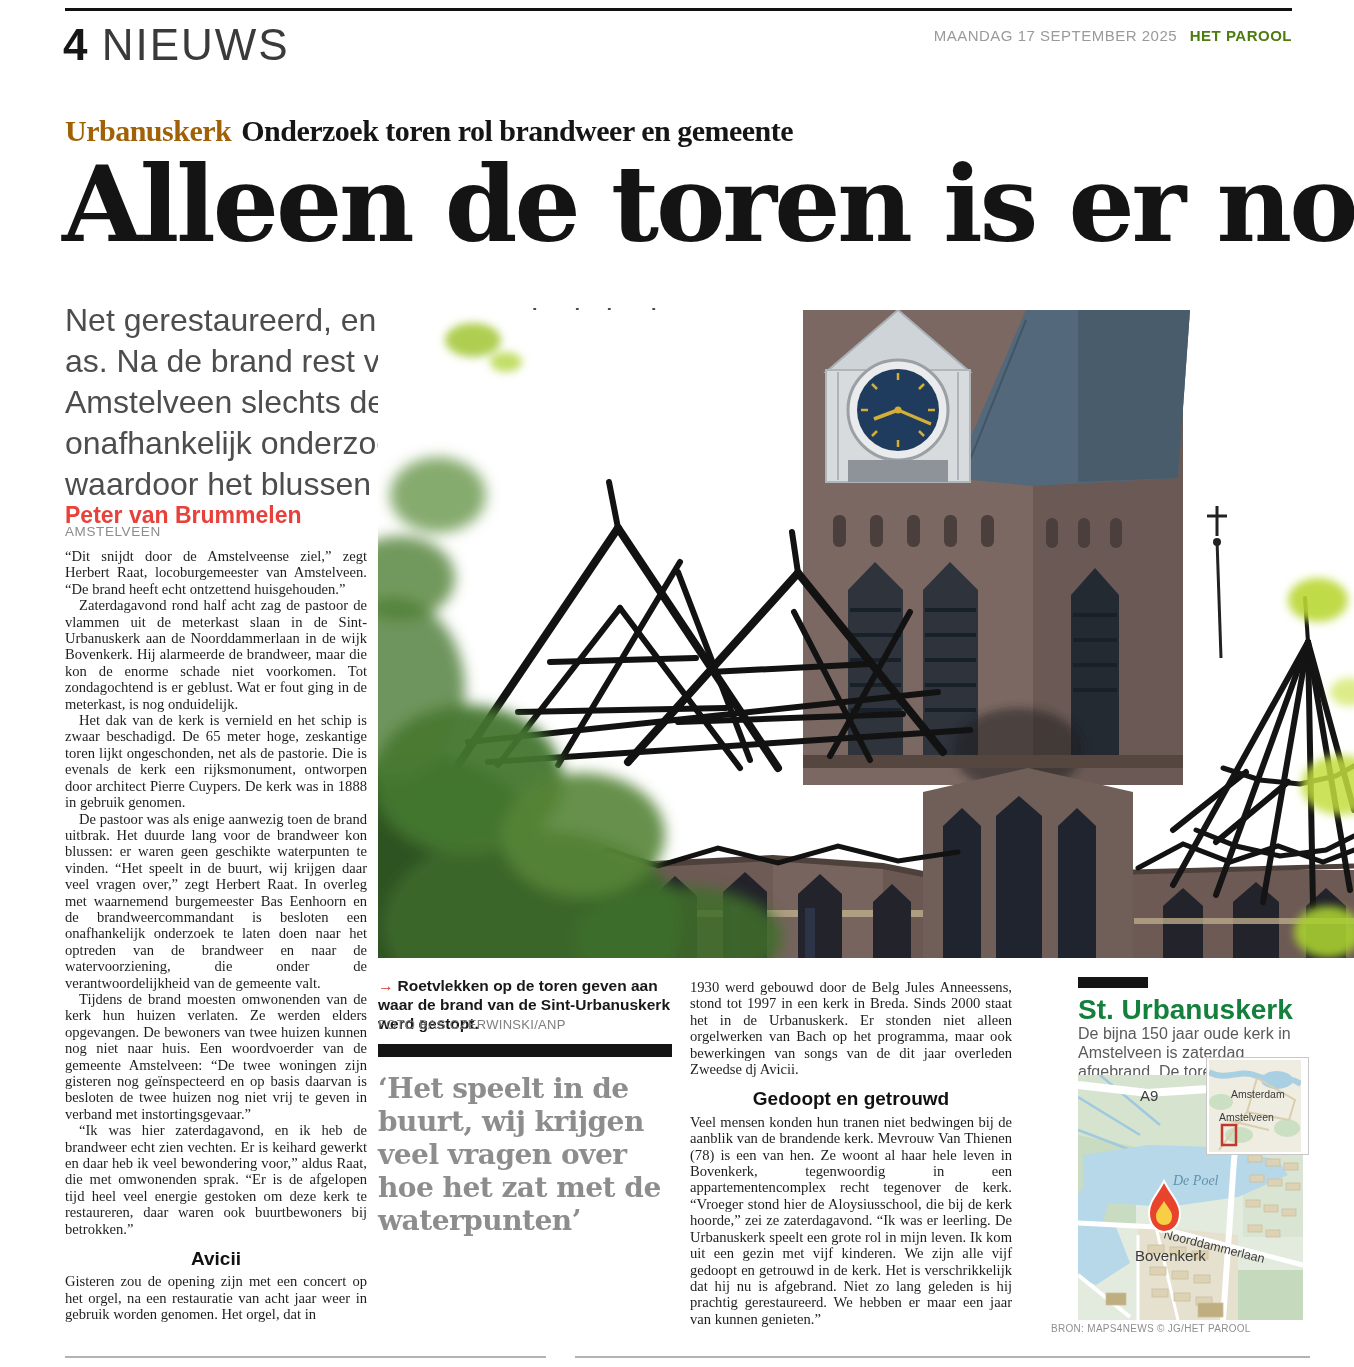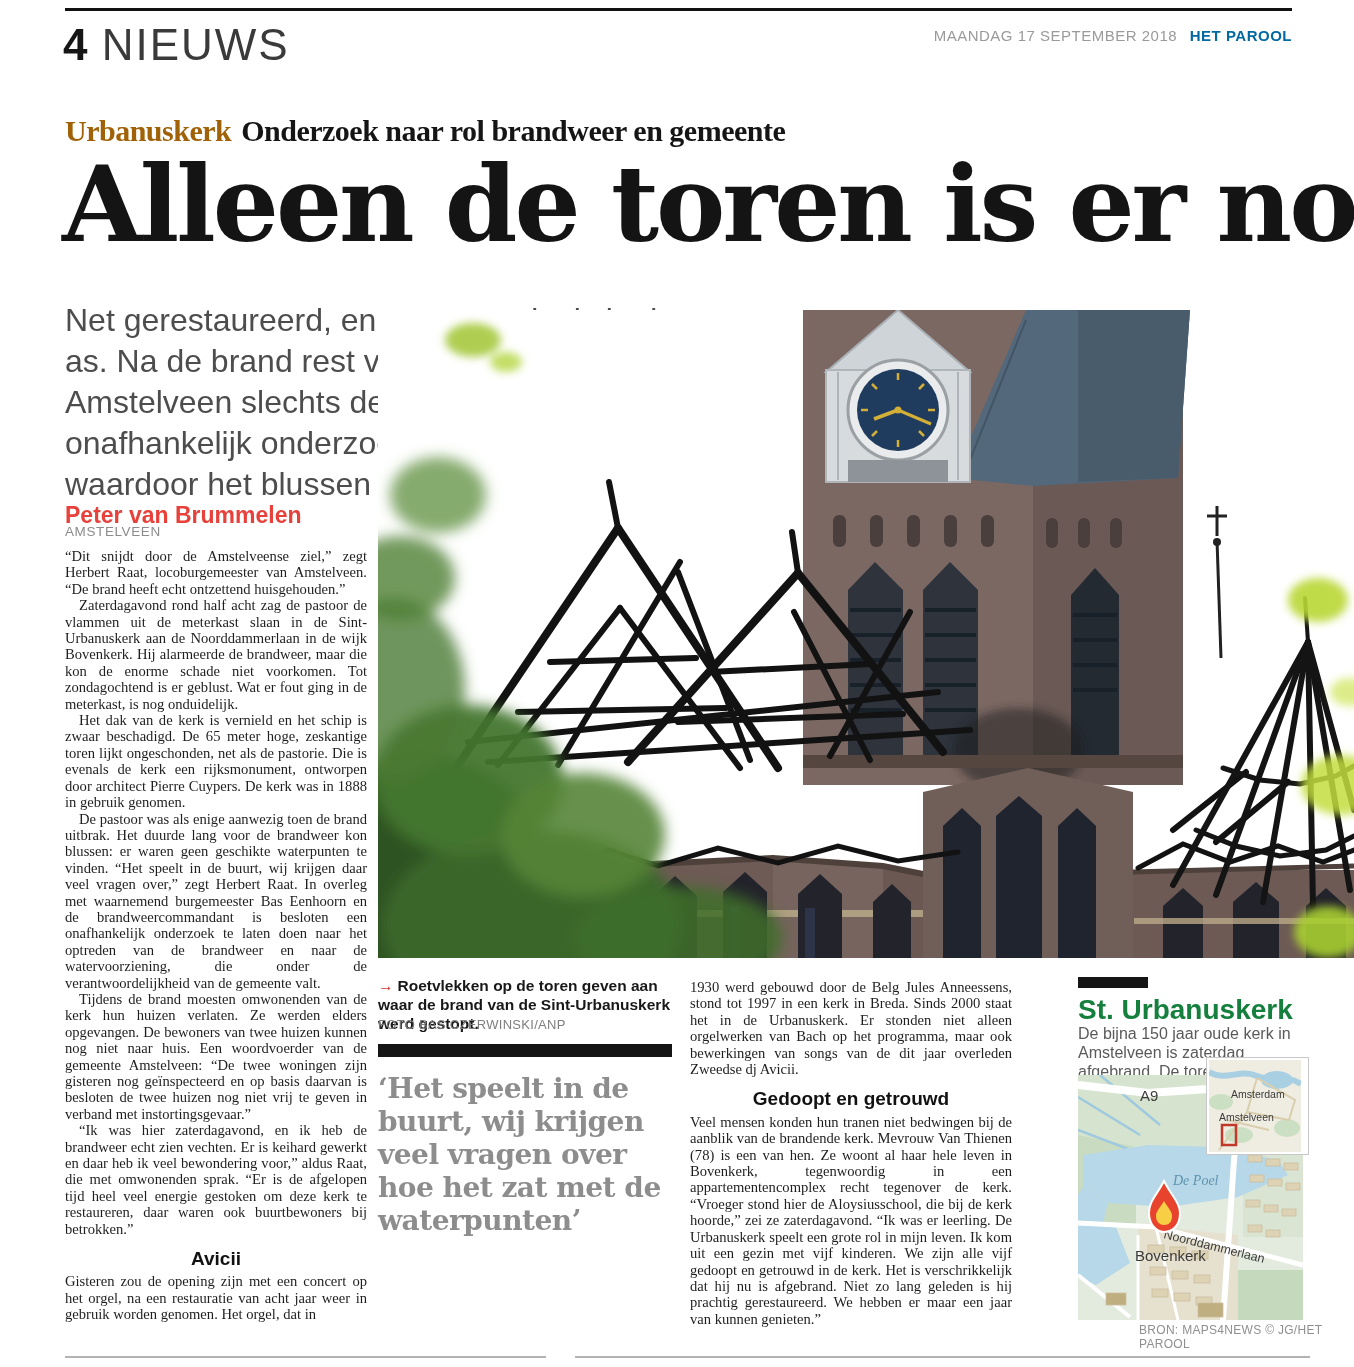--- a/index.html
+++ b/index.html
@@ -6,21 +6,21 @@
   .page{position:relative;width:1354px;height:1367px;background:#ffffff;overflow:hidden;
         font-family:"Liberation Sans",sans-serif;}
   .abs{position:absolute;}
 
   
   .top-rule{left:65px;top:8px;width:1227px;height:3px;background:#121212;}
   .section-label{left:63px;top:20px;font-size:44px;color:#2e2e2e;letter-spacing:2px;}
   .section-label .num{font-weight:bold;color:#161616;letter-spacing:0;}
   .section-label .name{font-weight:400;color:#3a3a3a;}
   .masthead{left:760px;top:27px;width:532px;text-align:right;font-size:15px;color:#9a9a9a;letter-spacing:.5px;}
-  .masthead .paper{font-weight:bold;color:#0369a1;margin-left:8px;}
+  .masthead .paper{font-weight:bold;color:#4d7c0f;margin-left:8px;}
 
   
   .kicker{left:65px;top:114px;font-family:"Liberation Serif",serif;font-size:30px;font-weight:bold;letter-spacing:-.5px;}
   .kicker .tag{color:#a16207;margin-right:10px;}
   .kicker .rest{color:#151515;}
   .headline{left:62px;top:150px;width:1240px;font-family:"DejaVu Serif",serif;font-weight:bold;
             font-size:104px;line-height:1.05;color:#141414;letter-spacing:-3px;white-space:nowrap;}
 
   
   .standfirst{left:65px;top:300px;width:655px;font-size:32px;line-height:41px;color:#4d4d4d;font-weight:400;}
@@ -45,45 +45,45 @@
   .pullquote{left:378px;top:1072px;width:305px;font-family:"DejaVu Serif",serif;font-weight:bold;
              font-size:28px;line-height:33px;color:#8d8d8d;letter-spacing:-.5px;}
 
   
   .sb-tick{left:1078px;top:977px;width:70px;height:11px;background:#151515;}
   .sb-title{left:1078px;top:994px;font-size:28px;font-weight:bold;color:#15803d;}
   .sb-desc{left:1078px;top:1024px;width:230px;font-size:16px;line-height:19px;color:#5a5a5a;}
   .sb-map{left:1078px;top:1075px;width:225px;height:245px;}
   .sb-inset{left:1206px;top:1057px;width:103px;height:98px;background:#ffffff;border:1px solid #c8c8c8;
             box-sizing:border-box;padding:2px;}
-  .sb-credit{left:1139px;top:1323px;font-size:12px;color:#8f8f8f;letter-spacing:.3px;}
+  .sb-credit{left:1051px;top:1323px;font-size:10px;color:#8f8f8f;letter-spacing:.3px;}
 
   
   .bot-rule-l{left:65px;top:1356px;width:481px;height:2px;background:#b3b3b3;}
   .bot-rule-r{left:575px;top:1356px;width:735px;height:2px;background:#b3b3b3;}
 
   .photo{left:378px;top:310px;width:976px;height:648px;}
 </style>
 </head>
 <body>
 
 <div class="page">
 
   <div class="abs top-rule"></div>
   <div class="abs section-label">
     <span class="num">4</span>
     <span class="name">NIEUWS</span>
   </div>
   <div class="abs masthead">
-    <span>MAANDAG 17 SEPTEMBER 2018</span>
+    <span>MAANDAG 17 SEPTEMBER 2025</span>
     <span class="paper">HET PAROOL</span>
   </div>
 
   <div class="abs kicker">
-    <span class="tag">Urbanuskerk</span><span class="rest">Onderzoek naar rol brandweer en gemeente</span>
+    <span class="tag">Urbanuskerk</span><span class="rest">Onderzoek toren rol brandweer en gemeente</span>
   </div>
   <h1 class="abs headline" style="margin:0;">Alleen de toren is er nog</h1>
 
   <div class="abs standfirst">Net gerestaureerd, en nu grotendeels in de as. Na de brand rest van de Urbanuskerk in Amstelveen slechts de toren. Een onafhankelijk onderzoek moet verklaren waardoor het blussen zo laat op gang kwam.</div>
   <div class="abs byline">Peter van Brummelen</div>
   <div class="abs dateline">AMSTELVEEN</div>
 
   <svg class="abs photo" viewBox="0 0 976 648" aria-hidden="true">
     <defs>
       <filter id="b6" x="-60%" y="-60%" width="220%" height="220%">

